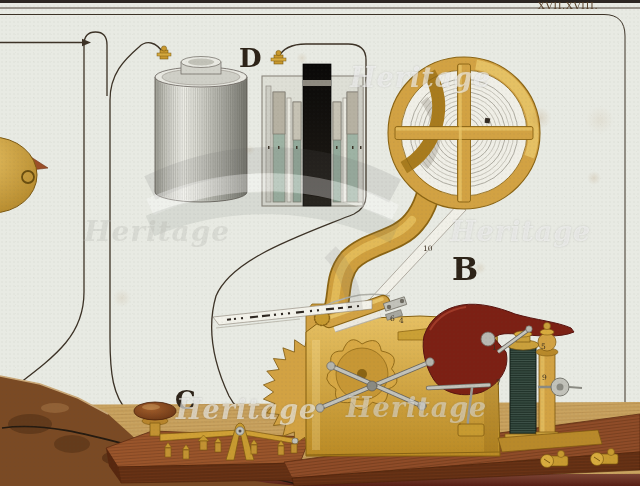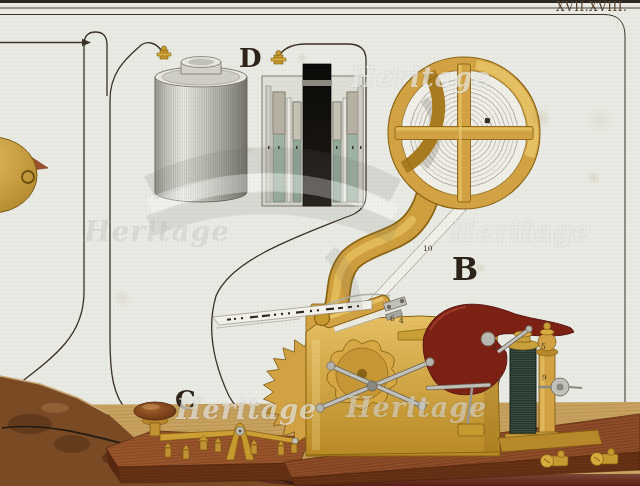--- a/index.html
+++ b/index.html
@@ -6,21 +6,21 @@
     --paper:#e8eae3; --ink:#3c3226; --brass:#d2a243; --brass_dark:#8a6414;
     --wood:#9a552b; --wood_dark:#6b3315; --table:#c9a360; --red_frame:#7c2014;
     --coil_green:#22342b; --metal:#bcbcb4; --earth:#7a4a24; --liquid:#9eb3a4; --carbon:#14110d;
   }
   html,body{margin:0;padding:0;background:#555;}
   #scene{position:relative;width:640px;height:486px;overflow:hidden;background:var(--paper);
          font-family:"DejaVu Serif", serif;}
   #scene svg{position:absolute;left:0;top:0;z-index:1;}
   .top-edge{position:absolute;left:0;top:0;width:640px;height:2.5px;background:#2c2622;z-index:6;}
   .overlay{position:absolute;z-index:3;color:#2d2318;}
-  .plate-number{left:556px;top:0px;width:80px;text-align:left;font-size:12px;
+  .plate-number{left:528px;top:0px;width:80px;text-align:center;font-size:10px;
     letter-spacing:.5px;color:#55402a;z-index:7;}
   .big-label{font-weight:bold;font-size:26px;line-height:1;}
   .label-d{left:239px;top:45px;}
   .label-b{left:452px;top:254px;font-size:31px;}
   .label-c{left:175px;top:387px;}
   .pn{font-size:7.5px;color:#3a2e20;line-height:1;z-index:3;}
   .pn10{left:423px;top:245px;}
   .pn1{left:492px;top:344px;}
   .pn5{left:541px;top:343px;}
   .pn7{left:496px;top:379px;}

